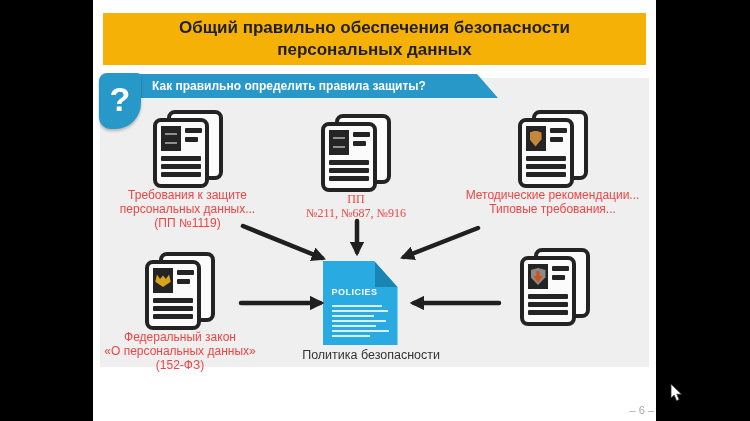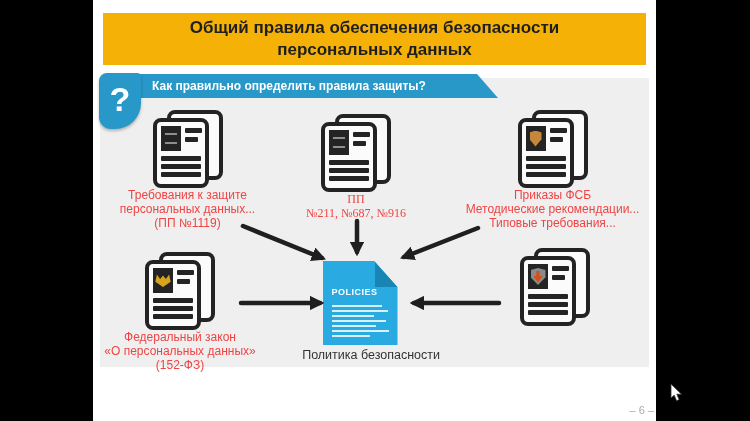--- a/index.html
+++ b/index.html
@@ -88,21 +88,21 @@
   
   .cursor{position:absolute;left:670px;top:383px;z-index:9;}
 </style>
 </head>
 <body>
 
 <div class="letterbox left"></div>
 <div class="letterbox right"></div>
 
 <div class="title-band">
-  <div>Общий правила обеспечения безопасности</div>
+  <div>Общий правильно обеспечения безопасности</div>
   <div>персональных данных</div>
 </div>
 
 <div class="panel"></div>
 
 <div class="q-badge">
   <span>?</span>
 </div>
 <div class="ribbon">
   <span>Как правильно определить правила защиты?</span>
@@ -175,21 +175,20 @@
           </div>
       </div>
       <div class="doc-lines">
           <i></i>
           <i></i>
           <i></i>
         </div>
     </div>
   </div>
   <div class="doc-label">
-    <div>Приказы ФСБ</div>
     <div>Методические рекомендации...</div>
     <div>Типовые требования...</div>
   </div>
 </div>
 
 <div class="doc" style="left:85px;top:252px;width:190px;">
   <div class="doc-icon">
     <div class="page back"></div>
     <div class="page front">
       <div class="doc-row">

